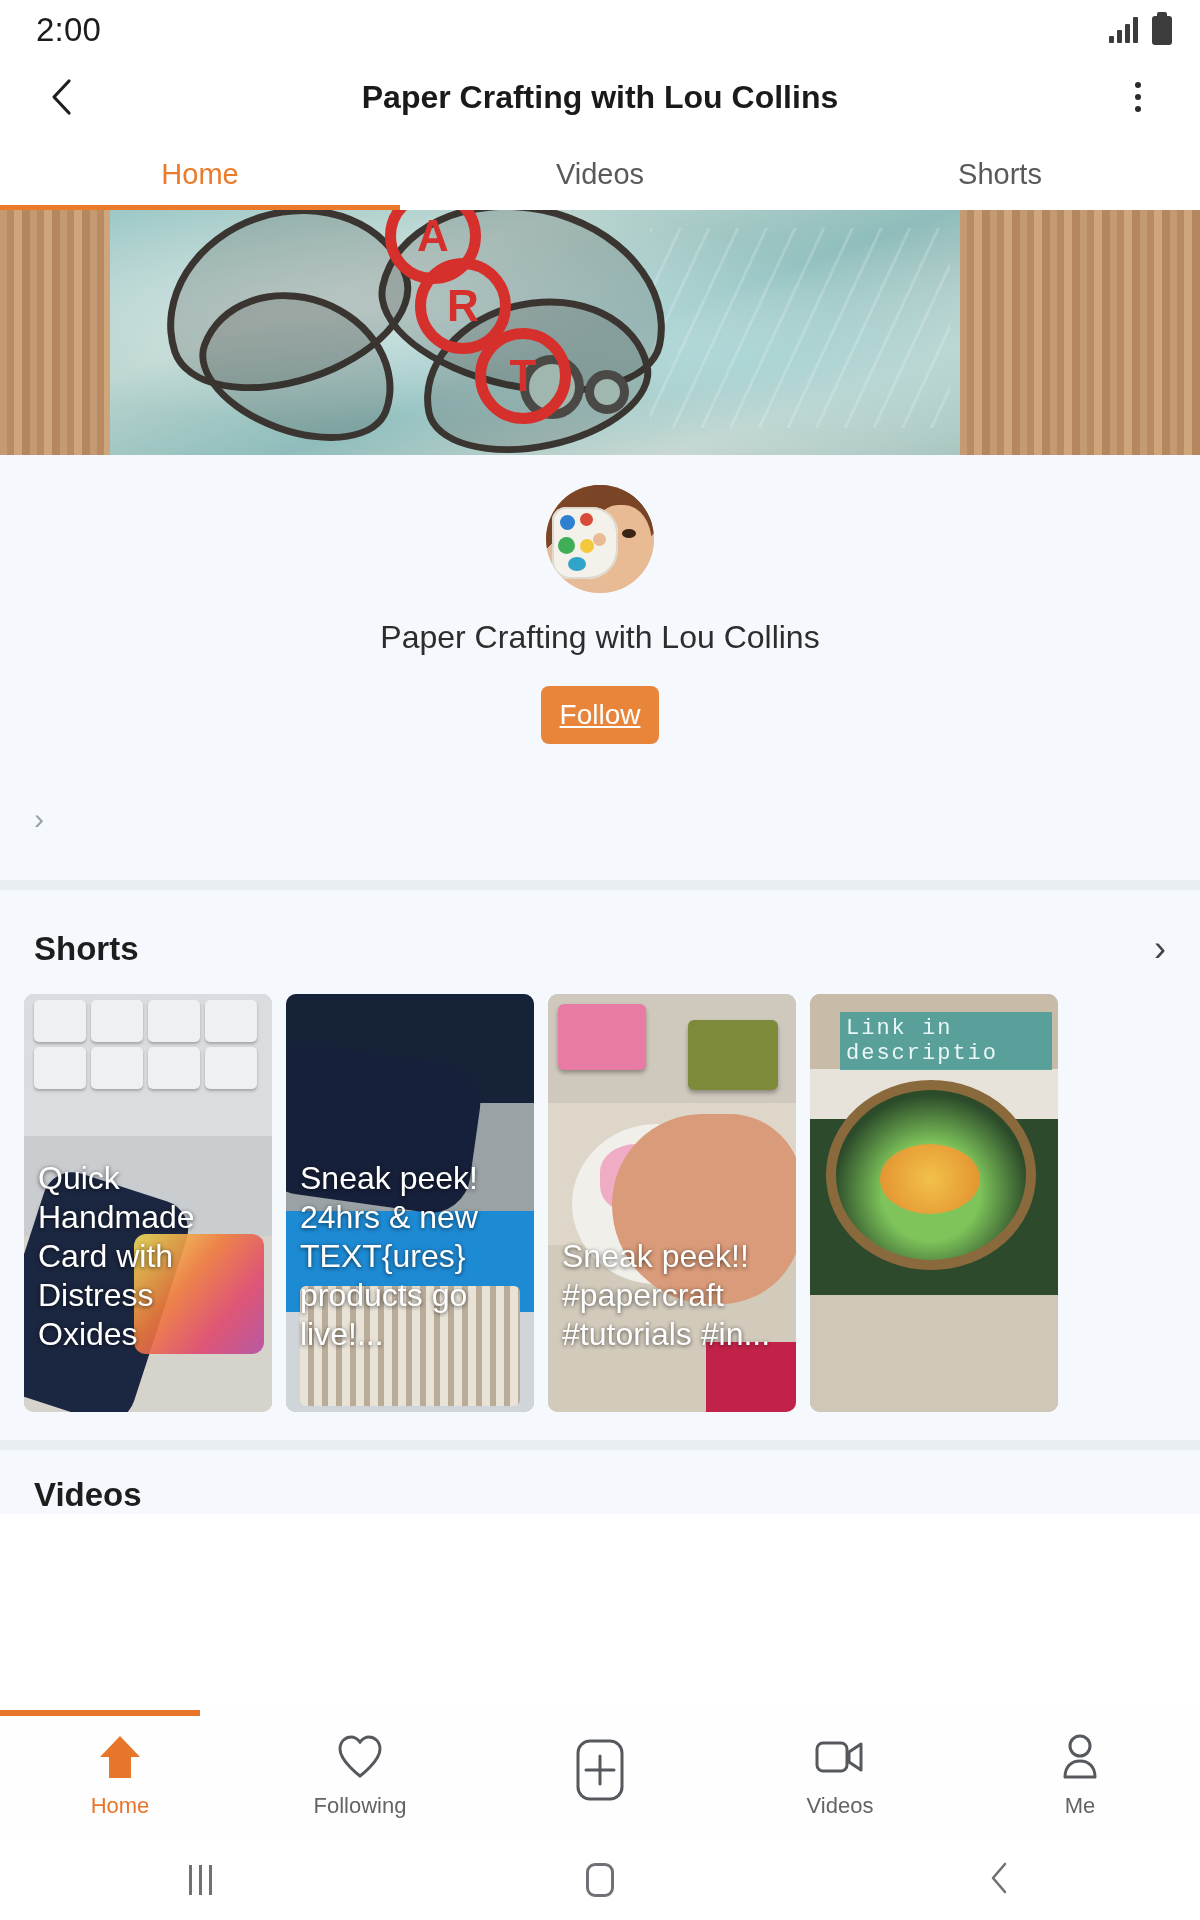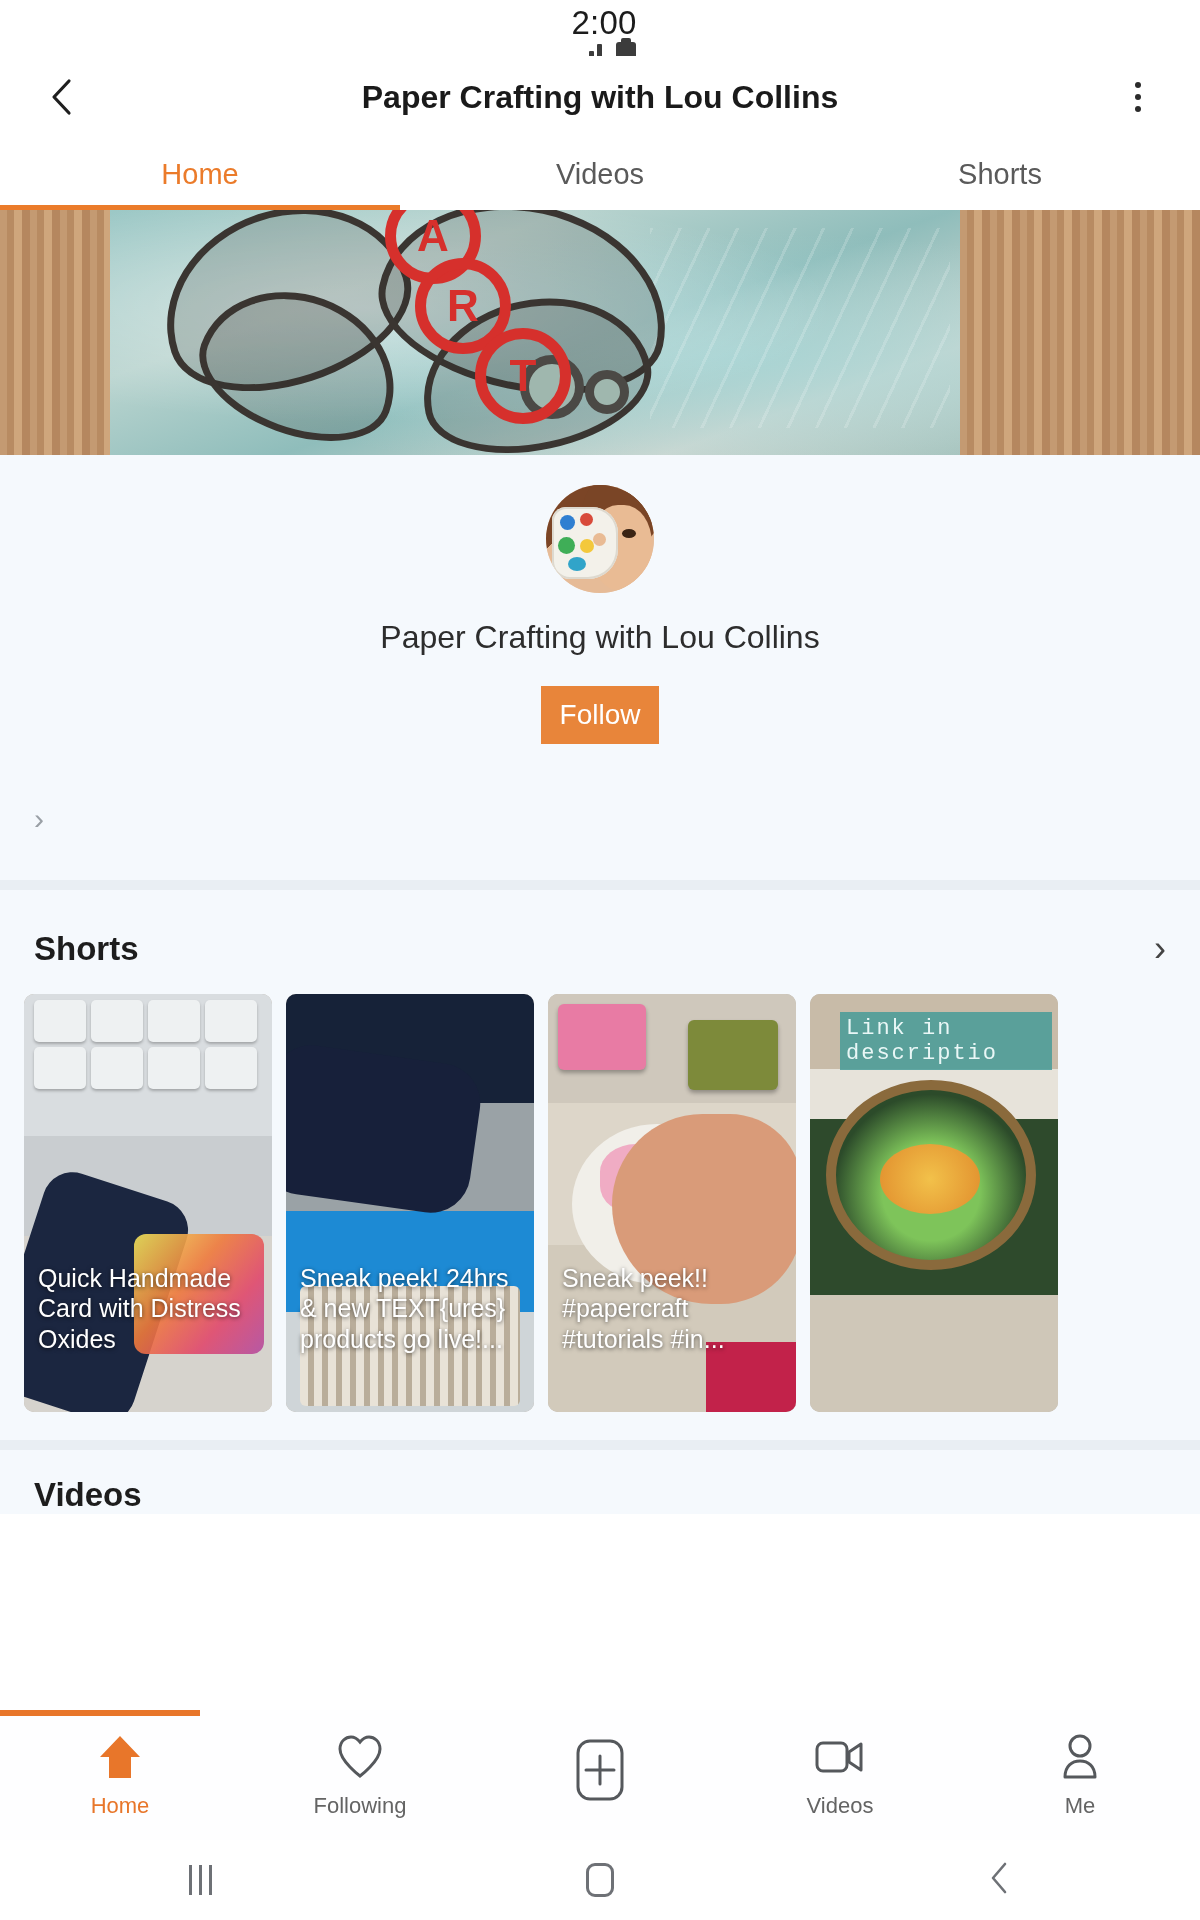--- a/index.html
+++ b/index.html
@@ -10,21 +10,20 @@
     overflow:hidden;
     position:relative;
   }
 
   
   .statusbar {
     height:56px;
     display:flex; align-items:center; justify-content:space-between;
     padding:4px 28px 0 36px;
     background:#ffffff;
-    flex-direction:column;
   }
   .status-time { font-size:33px; color:#1c1c1c; letter-spacing:.2px; }
   .status-right { display:flex; align-items:center; gap:14px; }
   .signal { display:flex; align-items:flex-end; gap:3px; height:26px; }
   .signal i { display:block; width:5px; background:#3c3c3c; border-radius:1px; }
   .signal i:nth-child(1){height:7px;}
   .signal i:nth-child(2){height:13px;}
   .signal i:nth-child(3){height:19px;}
   .signal i:nth-child(4){height:26px;}
   .battery {
@@ -162,23 +161,23 @@
   .avatar .b2 { left:34px; top:28px; width:13px; height:13px; background:#d84a3a; }
   .avatar .b3 { left:12px; top:52px; width:17px; height:17px; background:#3fae57; }
   .avatar .b4 { left:34px; top:54px; width:14px; height:14px; background:#f3c83c; }
   .avatar .b5 { left:22px; top:72px; width:18px; height:14px; background:#31a4c9; }
 
   .profile-name {
     margin-top:26px; font-size:32px; color:#2d2d2d;
   }
   .follow-btn {
     margin:30px auto 0; width:118px; height:58px;
-    background:#e8853a; color:#fff; border:none; border-radius:0;
+    background:#e8853a; color:#fff; border:none; border-radius:8px;
     font-size:28px; font-family:inherit; cursor:pointer;
-    display:flex; align-items:center; justify-content:center;
+    display:flex; align-items:center; justify-content:center;text-decoration:underline;
   }
   .desc-row {
     margin-top:60px; padding:0 34px 46px;
     display:flex; align-items:center; gap:20px;
   }
   .desc-text {
     flex:1; text-align:center; font-size:26px; color:#858a8f;
     white-space:nowrap; overflow:hidden; text-overflow:ellipsis;
   }
   .chev { color:#9aa0a6; font-size:30px; line-height:1; flex:0 0 auto; }
@@ -198,21 +197,21 @@
   .shorts-row {
     display:flex; gap:14px; padding-left:24px; overflow:hidden;
   }
   .short-card {
     flex:0 0 248px; height:418px; border-radius:10px; overflow:hidden;
     position:relative; background:#b9b1a6; cursor:pointer;
   }
   .short-card .bg { position:absolute; inset:0; }
   .sc-caption {
     position:absolute; left:14px; right:10px; bottom:58px;
-    color:#fff; font-size:25px; line-height:1.22; font-weight:500;
+    color:#fff; font-size:32px; line-height:1.22; font-weight:500;
     text-shadow:0 1px 4px rgba(0,0,0,.65);
   }
 
   
   .a1 {
     background:
       linear-gradient(180deg,#d9dde0 0 34%, #c9cdd0 34% 58%, #d6d3cd 58% 100%);
   }
   .a1 .pads { position:absolute; top:6px; left:10px; right:4px; display:flex; flex-wrap:wrap; gap:5px; }
   .a1 .pad { width:52px; height:42px; border-radius:5px; background:#eef1f2; box-shadow:0 2px 3px rgba(0,0,0,.25); }

